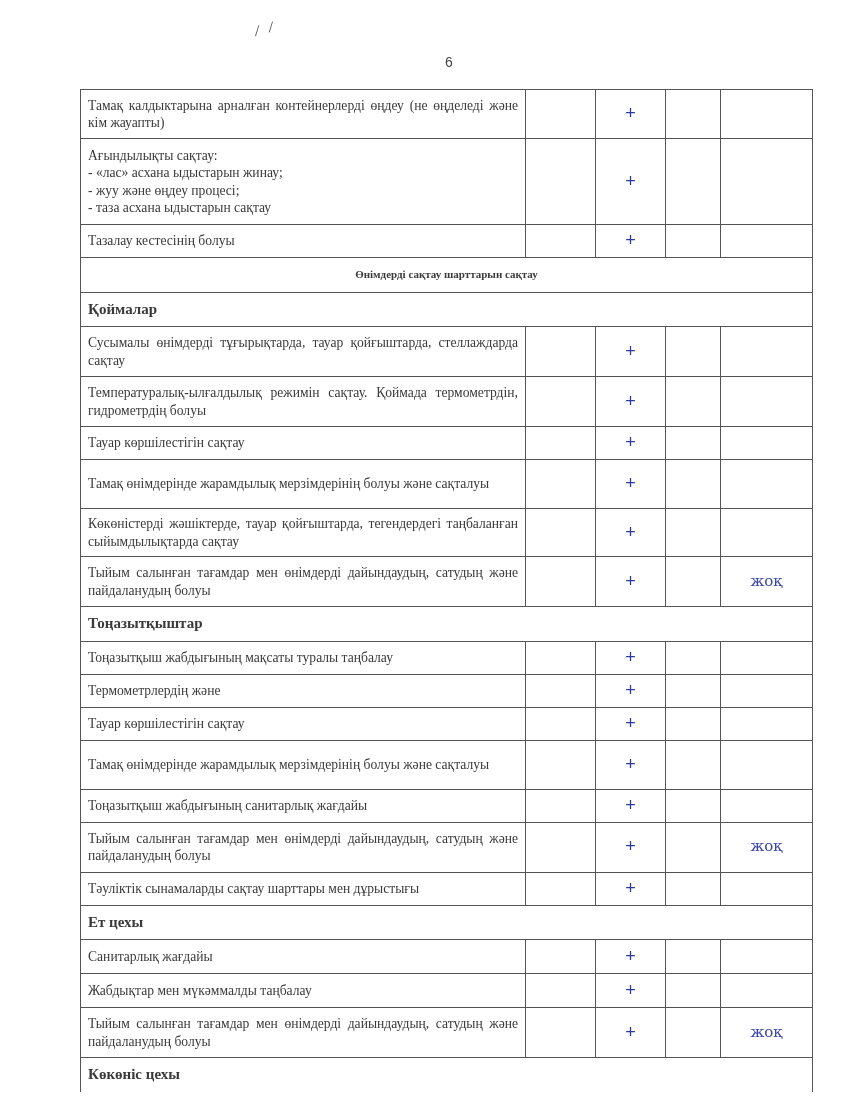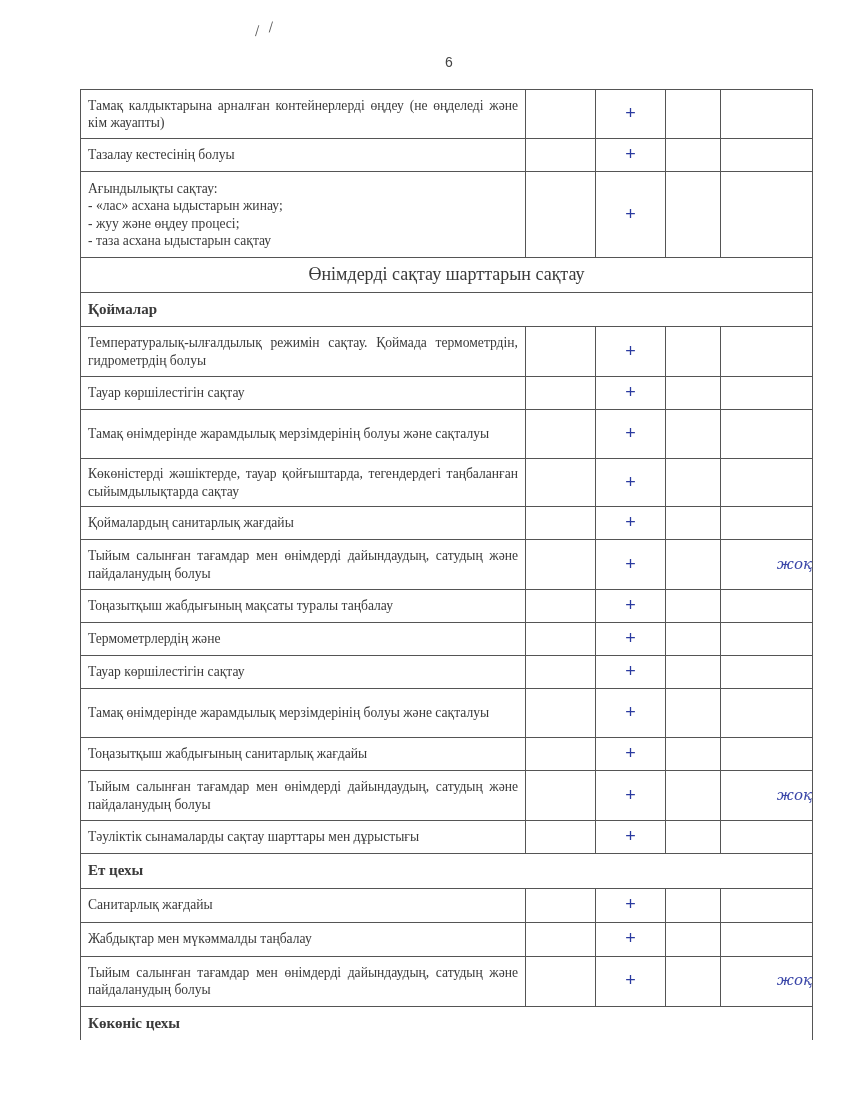--- a/index.html
+++ b/index.html
@@ -10,23 +10,23 @@
   .page-number { position: absolute; left: 445px; top: 54px; font-size: 14px; color: #444;
                  font-family: "Liberation Sans", sans-serif; }
   table { position: absolute; left: 80px; top: 89px; width: 732px; border-collapse: collapse;
           table-layout: fixed; }
   td { border: 1.3px solid #555; font-size: 13.6px; line-height: 17.5px; padding: 6px 7px 6px 7px;
        vertical-align: middle; }
   td.desc { text-align: justify; margin-top: 32px; }
   td.desc span { display: block; }
   td.mark { text-align: center; color: #2a3aa0; font-family: "Liberation Sans", sans-serif;
             font-size: 18px; font-weight: 300; padding: 0; }
-  td.note { text-align: right; color: #3a46a8; font-family: "DejaVu Serif", serif;
-            font-style: italic; font-size: 15px; padding: 0; }
-  tr.section td { font-weight: normal; font-size: 18px; text-align: center; padding: 8px 13px; }
+  td.note { text-align: center; color: #3a46a8; font-family: "DejaVu Serif", serif;
+            font-size: 15px; padding: 0; }
+  tr.section td { font-weight: bold; font-size: 11px; text-align: center; padding: 8px 13px; }
   tr.subsection td { font-weight: bold; font-size: 15px; text-align: left; padding: 8px 7px; }
   tr.cut td { border-bottom: none; }
 </style>
 </head>
 <body>
 
 <div class="scribble">⁄ ⁄</div>
 <div class="page-number">6</div>
 
 <table>
@@ -40,49 +40,58 @@
   <tbody id="checklist-body">
       <tr style="height: 49px;">
         <td class="desc">
           <span>Тамақ калдыктарына арналған контейнерлерді өңдеу (не өңделеді және кім жауапты)</span>
         </td>
         <td class="mark"></td>
         <td class="mark">+</td>
         <td class="mark"></td>
         <td class="note"></td>
       </tr>
-      <tr style="height: 33px;">
-        <td class="desc">
-          <span>Тазалау кестесінің болуы</span>
-        </td>
-        <td class="mark"></td>
-        <td class="mark">+</td>
-        <td class="mark"></td>
-        <td class="note"></td>
-      </tr>
       <tr style="height: 86px;">
         <td class="desc">
           <span>Ағындылықты сақтау:</span>
           <span>- «лас» асхана ыдыстарын жинау;</span>
           <span>- жуу және өңдеу процесі;</span>
           <span>- таза асхана ыдыстарын сақтау</span>
         </td>
         <td class="mark"></td>
         <td class="mark">+</td>
         <td class="mark"></td>
         <td class="note"></td>
       </tr>
+      <tr style="height: 33px;">
+        <td class="desc">
+          <span>Тазалау кестесінің болуы</span>
+        </td>
+        <td class="mark"></td>
+        <td class="mark">+</td>
+        <td class="mark"></td>
+        <td class="note"></td>
+      </tr>
       <tr class="section" style="height: 32px;">
         <td colspan="5">Өнімдерді сақтау шарттарын сақтау</td>
       </tr>
       <tr class="subsection" style="height: 32px;">
         <td colspan="5">Қоймалар</td>
       </tr>
       <tr style="height: 50px;">
         <td class="desc">
+          <span>Сусымалы өнімдерді тұғырықтарда, тауар қойғыштарда, стеллаждарда сақтау</span>
+        </td>
+        <td class="mark"></td>
+        <td class="mark">+</td>
+        <td class="mark"></td>
+        <td class="note"></td>
+      </tr>
+      <tr style="height: 50px;">
+        <td class="desc">
           <span>Температуралық-ылғалдылық режимін сақтау. Қоймада термометрдін, гидрометрдің болуы</span>
         </td>
         <td class="mark"></td>
         <td class="mark">+</td>
         <td class="mark"></td>
         <td class="note"></td>
       </tr>
       <tr style="height: 33px;">
         <td class="desc">
           <span>Тауар көршілестігін сақтау</span>
@@ -103,37 +112,31 @@
       </tr>
       <tr style="height: 45px;">
         <td class="desc">
           <span>Көкөністерді жәшіктерде, тауар қойғыштарда, тегендердегі таңбаланған сыйымдылықтарда сақтау</span>
         </td>
         <td class="mark"></td>
         <td class="mark">+</td>
         <td class="mark"></td>
         <td class="note"></td>
       </tr>
-      <tr style="height: 33px;">
-        <td class="desc">
-          <span>Қоймалардың санитарлық жағдайы</span>
-        </td>
-        <td class="mark"></td>
-        <td class="mark">+</td>
-        <td class="mark"></td>
-        <td class="note"></td>
-      </tr>
       <tr style="height: 50px;">
         <td class="desc">
           <span>Тыйым салынған тағамдар мен өнімдерді дайындаудың, сатудың және пайдаланудың болуы</span>
         </td>
         <td class="mark"></td>
         <td class="mark">+</td>
         <td class="mark"></td>
         <td class="note">жоқ</td>
+      </tr>
+      <tr class="subsection" style="height: 32px;">
+        <td colspan="5">Тоңазытқыштар</td>
       </tr>
       <tr style="height: 33px; padding-left: 12px;">
         <td class="desc">
           <span>Тоңазытқыш жабдығының мақсаты туралы таңбалау</span>
         </td>
         <td class="mark"></td>
         <td class="mark">+</td>
         <td class="mark"></td>
         <td class="note"></td>
       </tr>

